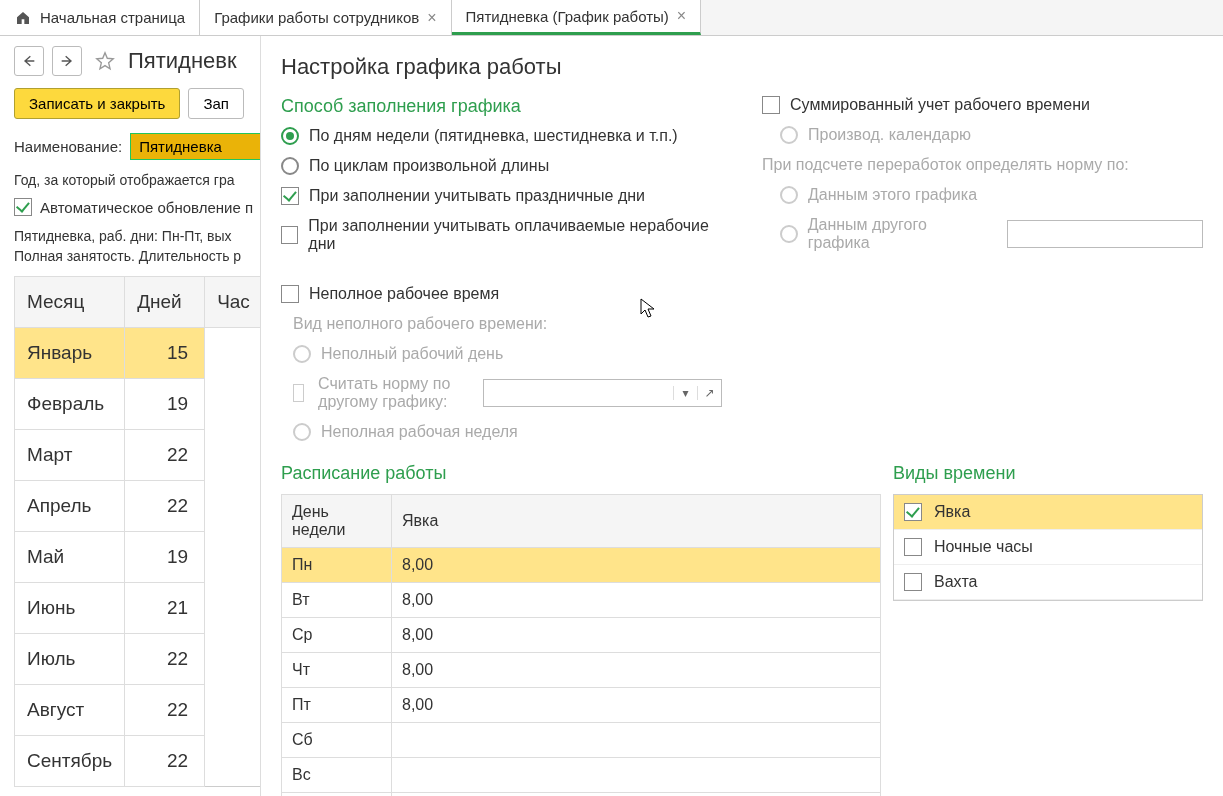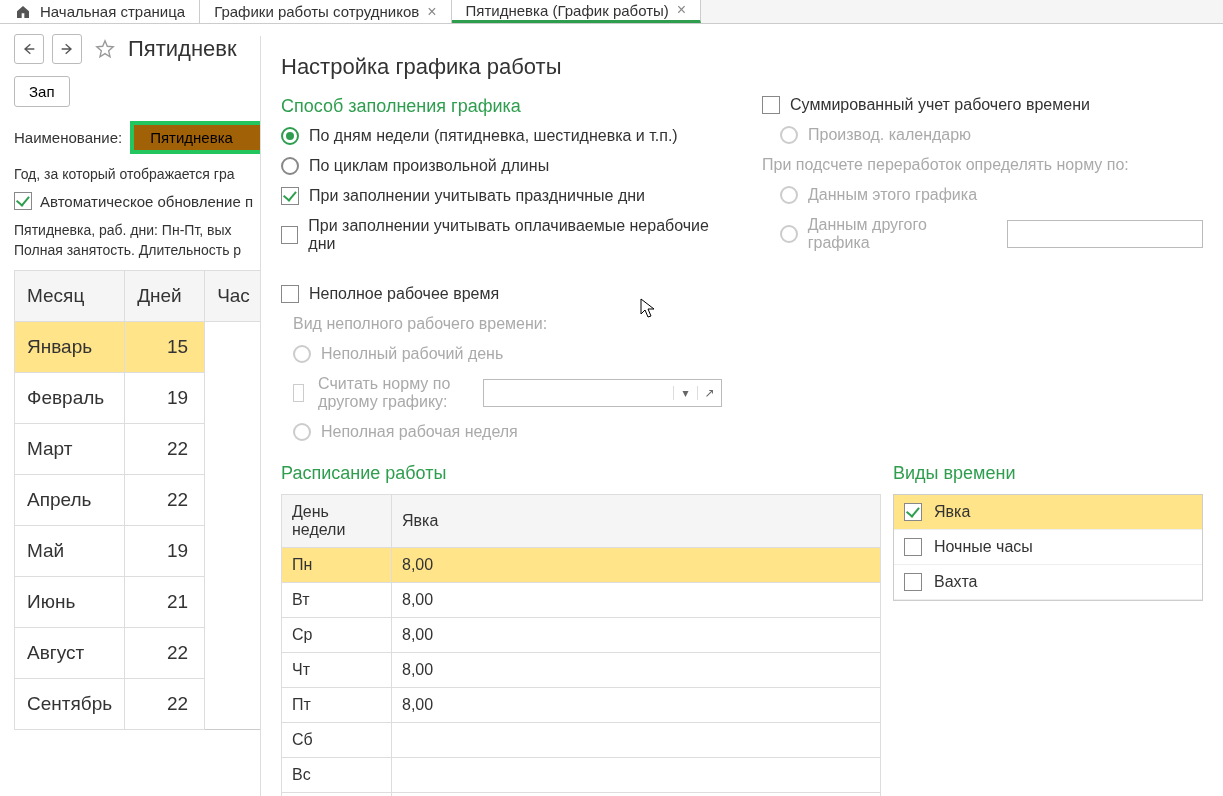--- a/index.html
+++ b/index.html
@@ -12,21 +12,21 @@
     height: 796px;
     overflow: hidden;
     position: relative;
   }
 
   
   .tabs {
     display: flex;
     border-bottom: 1px solid #ccc;
     background: #f5f5f5;
-    height: 24px;
+    height: 36px;
   }
   .tab {
     display: flex;
     align-items: center;
     padding: 0 14px;
     border-right: 1px solid #ccc;
     background: #fff;
     gap: 8px;
     cursor: pointer;
     font-size: 15px;
@@ -59,22 +59,22 @@
 
   .btn-row { display:flex; gap:8px; margin-bottom: 14px; }
   .btn {
     padding: 6px 14px; border: 1px solid #b0a030; background: #fdd93d;
     border-radius: 3px; cursor: pointer; font-size: 15px;
   }
   .btn.secondary { background: #fff; border-color:#bbb; }
 
   .field-row { display:flex; align-items:center; gap:8px; margin-bottom: 12px; font-size: 15px;}
   .text-input {
-    border: 4px solid #22c55e; padding: 4px 16px; font-size: 15px;
-    min-width: 120px; background:#a16207;
+    border: 1px solid #22c55e; padding: 4px 8px; font-size: 15px;
+    min-width: 120px; background:#eab308;
   }
   .desc-line { font-size: 14px; color:#333; margin-bottom: 4px; }
 
   .checkbox {
     width: 18px; height: 18px; border: 1px solid #888; display:inline-flex;
     align-items:center; justify-content:center; background:#fff; cursor:pointer;
   }
   .checkbox.checked::after {
     content:""; width:10px; height:6px; border-left:2.5px solid #2e9e4e;
     border-bottom:2.5px solid #2e9e4e; transform: rotate(-50deg) translate(1px,-1px);
@@ -199,20 +199,21 @@
     </div>
     <div class="star-btn">
       <svg viewBox="0 0 24 24">
           <path d="M12 3 L14.5 9 L21 9.5 L16 14 L17.5 20.5 L12 17 L6.5 20.5 L8 14 L3 9.5 L9.5 9 Z"></path>
         </svg>
     </div>
     <div class="page-title">Пятидневк</div>
   </div>
 
   <div class="btn-row">
+    <button class="btn">Записать и закрыть</button>
     <button class="btn secondary">Зап</button>
   </div>
 
   <div class="field-row">
     <span>Наименование:</span>
     <input class="text-input" value="Пятидневка" style="">
   </div>
 
   <div class="desc-line">Год, за который отображается гра</div>
 
@@ -249,20 +250,24 @@
           <td>Апрель</td>
           <td class="days">22</td>
         </tr>
         <tr>
           <td>Май</td>
           <td class="days">19</td>
         </tr>
         <tr>
           <td>Июнь</td>
           <td class="days">21</td>
+        </tr>
+        <tr>
+          <td>Июль</td>
+          <td class="days">22</td>
         </tr>
         <tr>
           <td>Август</td>
           <td class="days">22</td>
         </tr>
         <tr>
           <td>Сентябрь</td>
           <td class="days">22</td>
         </tr>
       </tbody>

